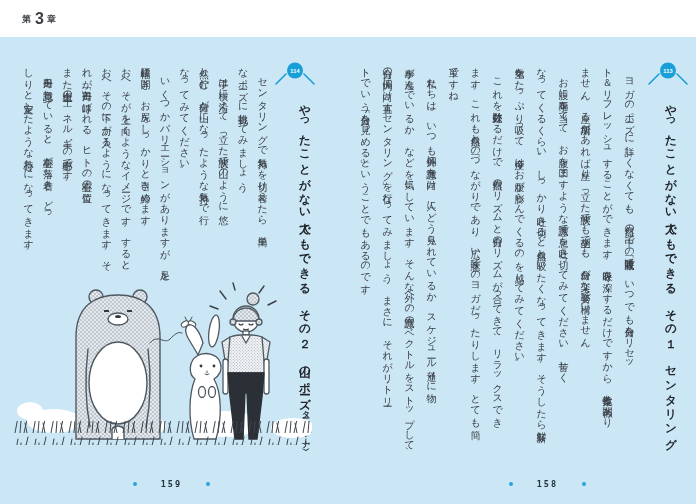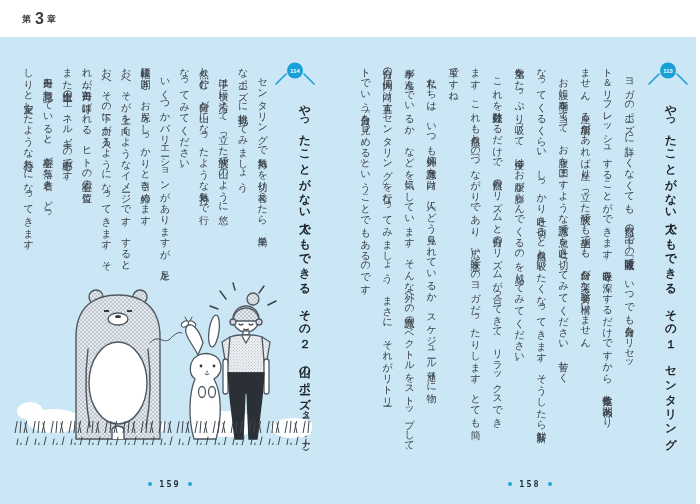--- a/index.html
+++ b/index.html
@@ -32,29 +32,29 @@
     font-size:10px;font-family:"Liberation Serif","DejaVu Serif",serif;
   }
   .body-block .col{display:block;}
   .body-right{right:56px;height:420px;line-height:22px;}
   .body-left{right:424px;height:240px;line-height:19.5px;}
   
   .badge{position:absolute;width:44px;height:28px;}
   
   .page-footer{
     position:absolute;bottom:15px;width:80px;height:10px;
-    display:flex;align-items:center;justify-content:center;gap:7px;
+    display:flex;align-items:center;justify-content:flex-end;gap:24px;
   }
   .footer-num{
     font-size:8.5px;font-weight:700;letter-spacing:2px;color:#23303c;
     font-family:"DejaVu Sans Mono","Liberation Mono",monospace;line-height:1;
   }
   .footer-dot{width:4px;height:4px;border-radius:50%;background:#2aa2db;}
   .footer-left{left:130px;}
-  .footer-right{left:490px;}
+  .footer-right{left:506px;}
   
   .illustration{position:absolute;left:12px;top:242px;}
 </style>
 </head>
 <body>
 
 <div class="screen">
 
   <div class="chapter-header">
     <span class="ch-pre">第</span>

